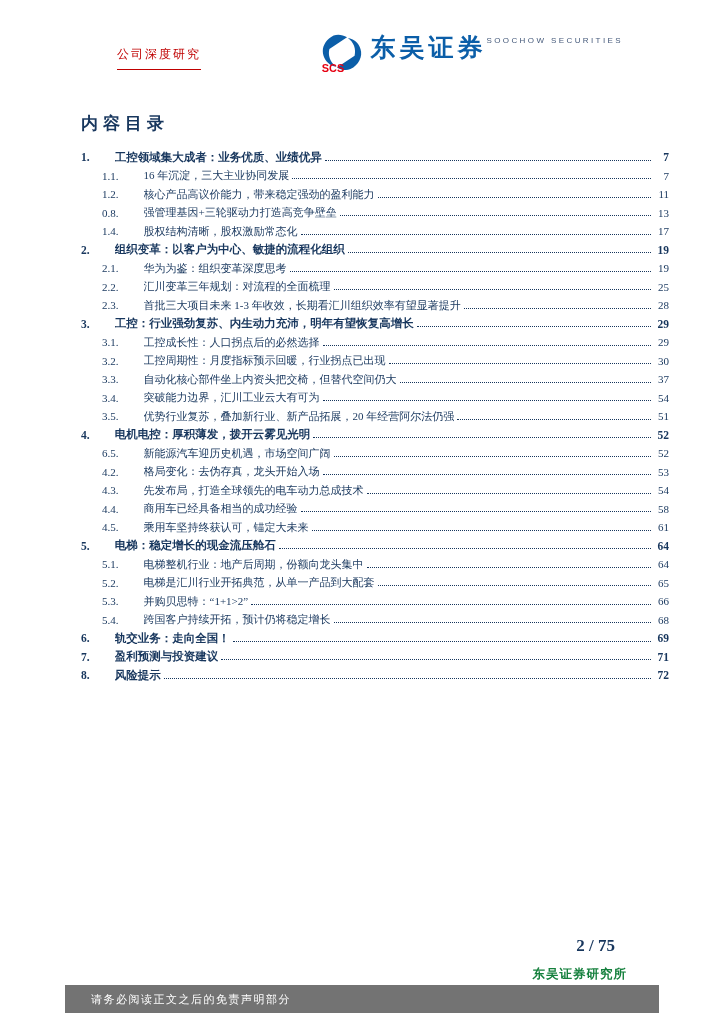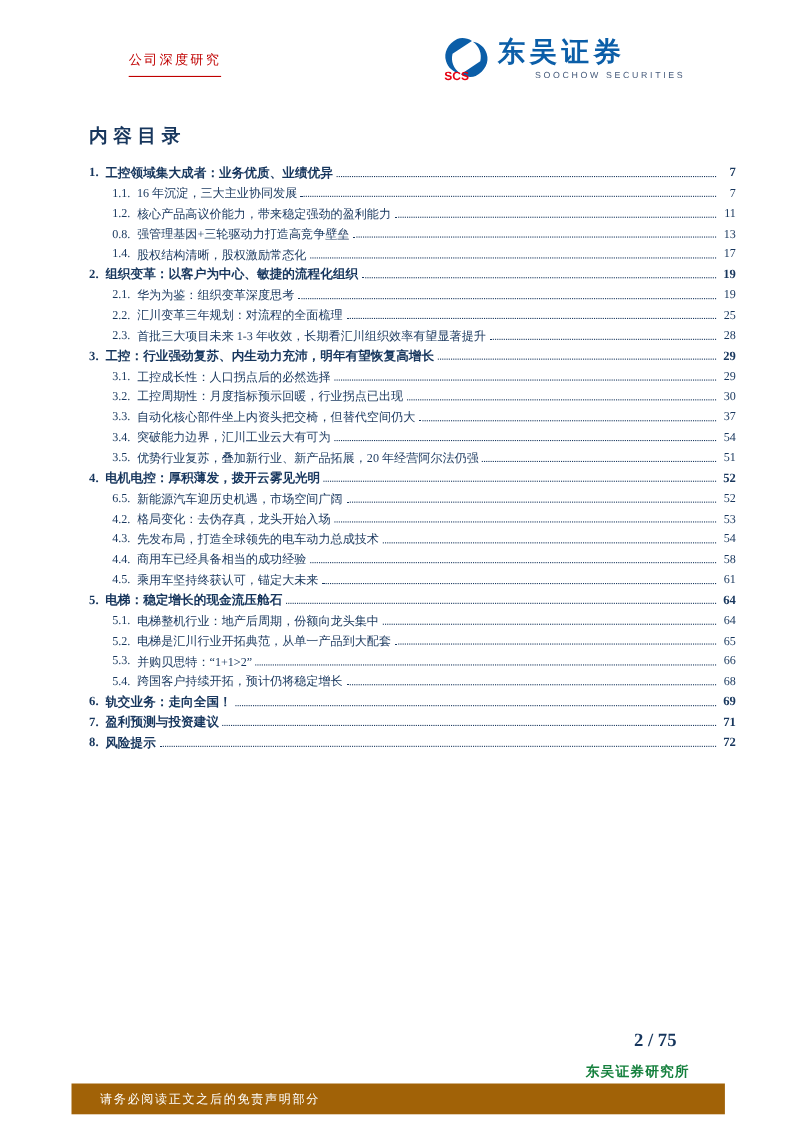--- a/index.html
+++ b/index.html
@@ -15,64 +15,63 @@
   .report-type {
     position:absolute; left:88px; top:46px;
     color:#c00000; font-size:12px; letter-spacing:2px;
     padding-bottom:6px; border-bottom:1px solid #c00000;
   }
   .brand {
     position:absolute; top:34px; right:72px;
     display:flex; align-items:flex-start; gap:7px;
   }
   .brand-icon { display:block; width:42px; height:40px; }
-  .brand-text { display:flex; flex-direction:column; }
+  .brand-text { display:flex; flex-direction:row; }
   .brand-cn {
     font-size:25px; font-weight:bold; color:#0b5ea8;
     letter-spacing:4px; line-height:1.1; white-space:nowrap;
   }
   .brand-en {
     font-size:8px; color:#44597a; letter-spacing:2.4px;
     margin-top:2px; white-space:nowrap;
     font-family:"Liberation Sans", sans-serif;
-    margin-left:34px;
   }
   
   .toc-title {
     position:absolute; top:112px; left:52px; width:588px;
     margin:0; text-align:left;
     font-size:17px; font-weight:bold; color:#17365d; letter-spacing:5px;
   }
   .toc {
     position:absolute; top:148px; left:52px; width:588px;
     color:#17365d; font-size:11px;
   }
   .toc-row { display:flex; align-items:center; height:18.5px; cursor:pointer; }
   .toc-row.level1 { font-weight:bold; font-size:11.5px; }
   .toc-row.level2 { padding-left:21px; }
   .toc-num { margin-right:6px; white-space:nowrap; }
-  .toc-label { white-space:nowrap; overflow:hidden; text-overflow:clip; }
+  .toc-label { white-space:nowrap; overflow:hidden; text-overflow:clip;margin-left:19px; }
   .dots {
     flex:1; min-width:8px; height:0;
     border-bottom:1.6px dotted currentColor;
     margin:0 3px; position:relative; top:3px;
   }
   .toc-page { text-align:right; min-width:15px; white-space:nowrap; }
   
   .page-indicator {
     position:absolute; right:80px; top:936px;
     font-size:17px; font-weight:bold; color:#17365d;
   }
   .institute {
     position:absolute; right:68px; top:966px;
     font-size:12.5px; font-weight:bold; color:#15803d; letter-spacing:1px;
   }
   .footer-bar {
     position:absolute; left:36px; right:36px; top:985px; height:28px;
-    background:#a16207; color:#ffffff;
+    background:#737373; color:#ffffff;
     display:flex; align-items:center;
     padding-left:26px; box-sizing:border-box;
     font-size:11px; letter-spacing:1.5px;
   }
 </style>
 </head>
 <body>
 
 <div class="page">
 

